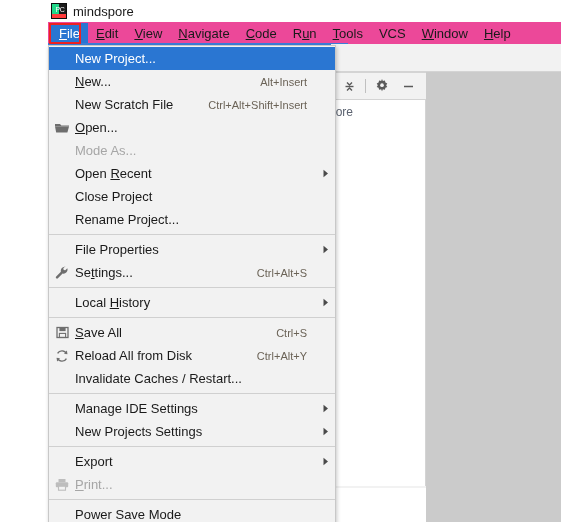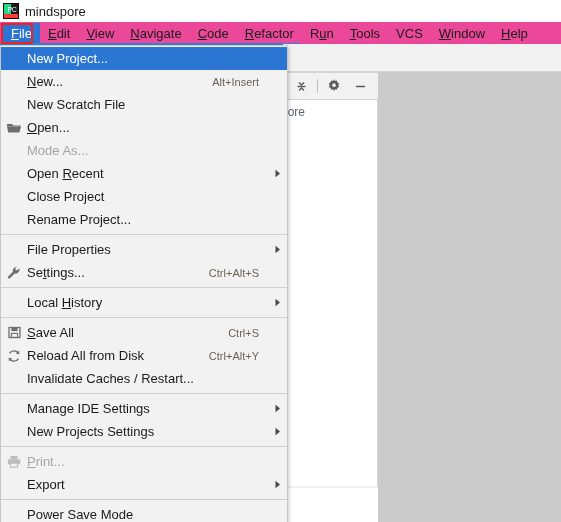--- a/index.html
+++ b/index.html
@@ -2,21 +2,21 @@
 <html><head>
 <meta charset="utf-8">
 <style>
   * { box-sizing: border-box; margin: 0; padding: 0; }
   html, body {
     width: 561px; height: 522px;
     font-family: "Liberation Sans", sans-serif;
     background: #ffffff;
     overflow: hidden;
   }
-  #root { position: relative; width: 447px; height: 522px; background:#f2f2f2; }
+  #root { position: relative; width: 447px; height: 522px; background:#f2f2f2;margin-left:48px; }
 
   
   .titlebar {
     position: absolute; left:0; top:0; width:561px; height:22px;
     background:#ffffff;
     display:flex; align-items:center; gap:6px; padding-left:3px;
   }
   .pc-logo {
     width:16px; height:16px; position:relative;
     background:#1b1b1b; border:1px solid #0d0d0d; overflow:hidden;
@@ -141,23 +141,20 @@
       <div class="menu-btn">
         <span><u>V</u>iew</span>
       </div>
       <div class="menu-btn">
         <span><u>N</u>avigate</span>
       </div>
       <div class="menu-btn">
         <span><u>C</u>ode</span>
       </div>
       <div class="menu-btn">
-        <span><u>R</u>efactor</span>
-      </div>
-      <div class="menu-btn">
         <span>R<u>u</u>n</span>
       </div>
       <div class="menu-btn">
         <span><u>T</u>ools</span>
       </div>
       <div class="menu-btn">
         <span>VCS</span>
       </div>
       <div class="menu-btn">
         <span><u>W</u>indow</span>
@@ -216,20 +213,21 @@
       </div>
       <div class="mi">
         <div class="mi-icon"></div>
         <div class="mi-label"><u>N</u>ew...</div>
         <div class="mi-accel">Alt+Insert</div>
         <div class="mi-arrow"></div>
       </div>
       <div class="mi">
         <div class="mi-icon"></div>
         <div class="mi-label">New Scratch File</div>
+        <div class="mi-accel">Ctrl+Alt+Shift+Insert</div>
         <div class="mi-arrow"></div>
       </div>
       <div class="mi">
         <div class="mi-icon">
           <svg width="14" height="12" viewBox="0 0 14 12">
             <path fill="#6e6e6e" d="M0 2h5l1.3 1.5H14v1H0z"></path>
             <path fill="#6e6e6e" d="M0 4.5h14l-1.6 6H1.2z"></path>
           </svg>
         </div>
         <div class="mi-label"><u>O</u>pen...</div>
@@ -333,40 +331,40 @@
       <div class="mi">
         <div class="mi-icon"></div>
         <div class="mi-label">New Projects Settings</div>
         <div class="mi-arrow">
           <svg width="8" height="9" viewBox="0 0 8 9">
             <path fill="#4a4a4a" d="M1.5 0.8 L6 4.5 L1.5 8.2 z"></path>
           </svg>
         </div>
       </div>
       <div class="mi-sep"></div>
+      <div class="mi">
+        <div class="mi-icon"></div>
+        <div class="mi-label">Export</div>
+        <div class="mi-arrow">
+          <svg width="8" height="9" viewBox="0 0 8 9">
+            <path fill="#4a4a4a" d="M1.5 0.8 L6 4.5 L1.5 8.2 z"></path>
+          </svg>
+        </div>
+      </div>
       <div class="mi disabled">
         <div class="mi-icon">
           <svg width="14" height="13" viewBox="0 0 14 13">
             <rect x="3.5" y="1" width="7" height="3.2" fill="#bdbdbd"></rect>
             <rect x="0.8" y="4.2" width="12.4" height="5" rx="1" fill="#bdbdbd"></rect>
             <rect x="3.5" y="8.2" width="7" height="4" fill="#f2f2f2" stroke="#bdbdbd" stroke-width="1.1"></rect>
           </svg>
         </div>
         <div class="mi-label"><u>P</u>rint...</div>
         <div class="mi-arrow"></div>
       </div>
-      <div class="mi">
-        <div class="mi-icon"></div>
-        <div class="mi-label">Export</div>
-        <div class="mi-arrow">
-          <svg width="8" height="9" viewBox="0 0 8 9">
-            <path fill="#4a4a4a" d="M1.5 0.8 L6 4.5 L1.5 8.2 z"></path>
-          </svg>
-        </div>
-      </div>
       <div class="mi-sep"></div>
       <div class="mi">
         <div class="mi-icon"></div>
         <div class="mi-label">Power Save Mode</div>
         <div class="mi-arrow"></div>
       </div>
     </div>
 
   <div class="annot" id="annot-file"></div>
   <div class="annot" id="annot-newproject"></div>

